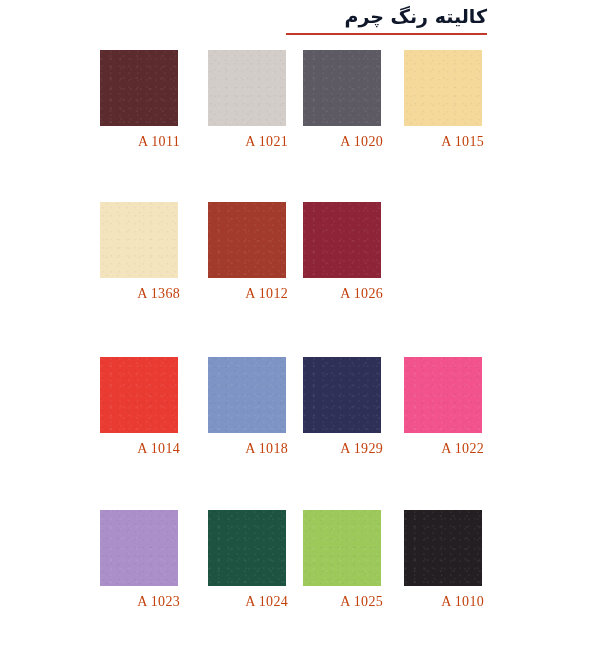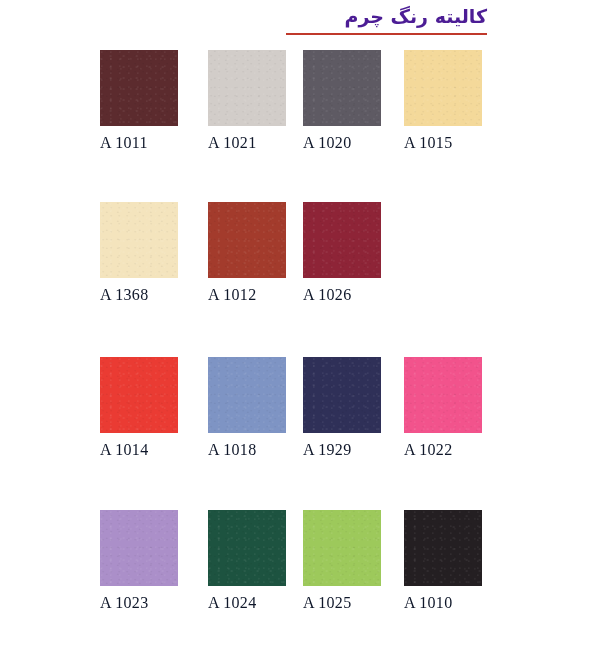--- a/index.html
+++ b/index.html
@@ -32,21 +32,21 @@
   #title {
     position: absolute;
     right: 113px;
     top: 5px;
     direction: rtl;
     unicode-bidi: bidi-override;
     font-family: "DejaVu Sans", sans-serif;
     font-size: 19px;
     font-weight: 700;
     letter-spacing: 1px;
-    color: #4c1d95;
+    color: #0f172a;
     white-space: nowrap;
     text-align: left;
   }
   #title-rule {
     position: absolute;
     left: 286px;
     top: 33px;
     width: 201px;
     height: 2px;
     background: #c0392b;
@@ -96,24 +96,25 @@
       radial-gradient(ellipse 2px 1.5px at 40% 72%, rgba(0,0,0,0.06), rgba(0,0,0,0) 70%),
       radial-gradient(ellipse 2px 2px at 8% 88%, rgba(255,255,255,0.08), rgba(255,255,255,0) 70%);
     background-size: 9px 7px, 11px 9px, 13px 11px, 8px 8px, 10px 10px;
   }
   .swatch-label {
     position: absolute;
     left: 0;
     top: 88px;
     width: 80px;
     font-family: "Liberation Serif", serif;
-    font-size: 16px;
-    color: #0f172a;
+    font-size: 14px;
+    color: #c2410c;
     letter-spacing: 0.3px;
     white-space: nowrap;
+    text-align: right;
   }
 </style>
 </head>
 <body>
 
 <div id="page">
 
   <div id="header">
     <div id="title">کالیته رنگ چرم</div>
     <div id="title-rule" style="background: rgb(192, 57, 43);"></div>

